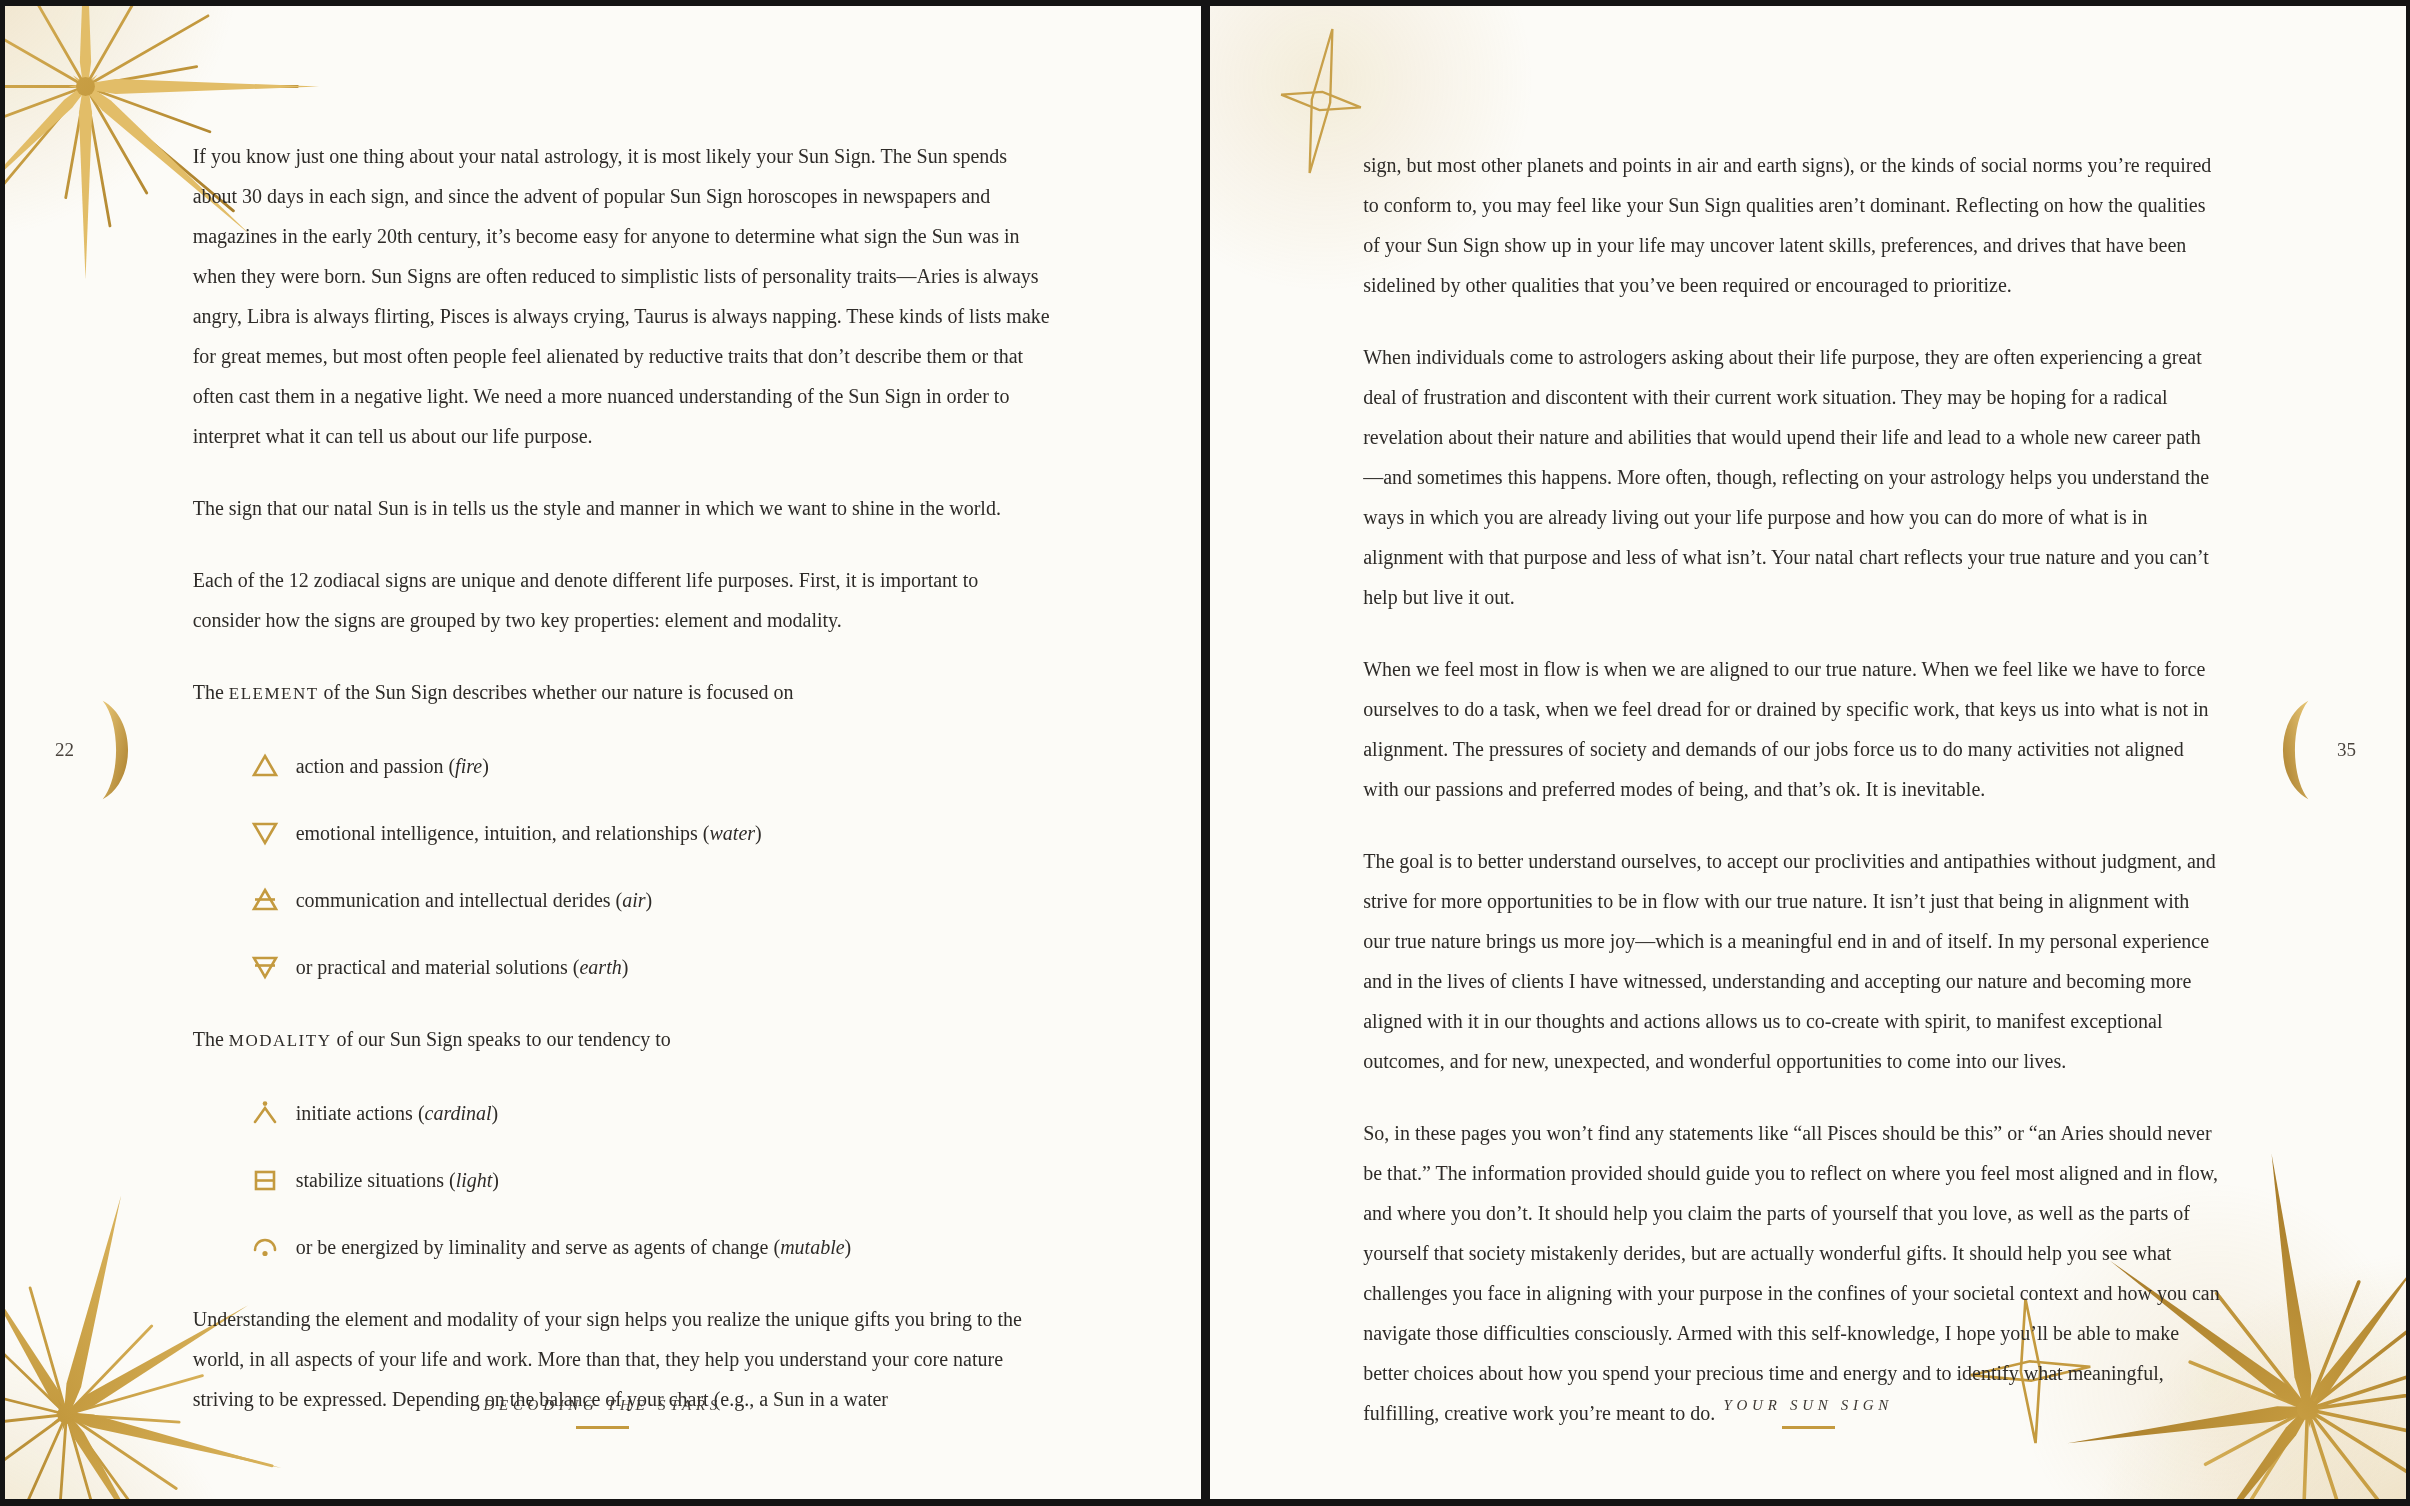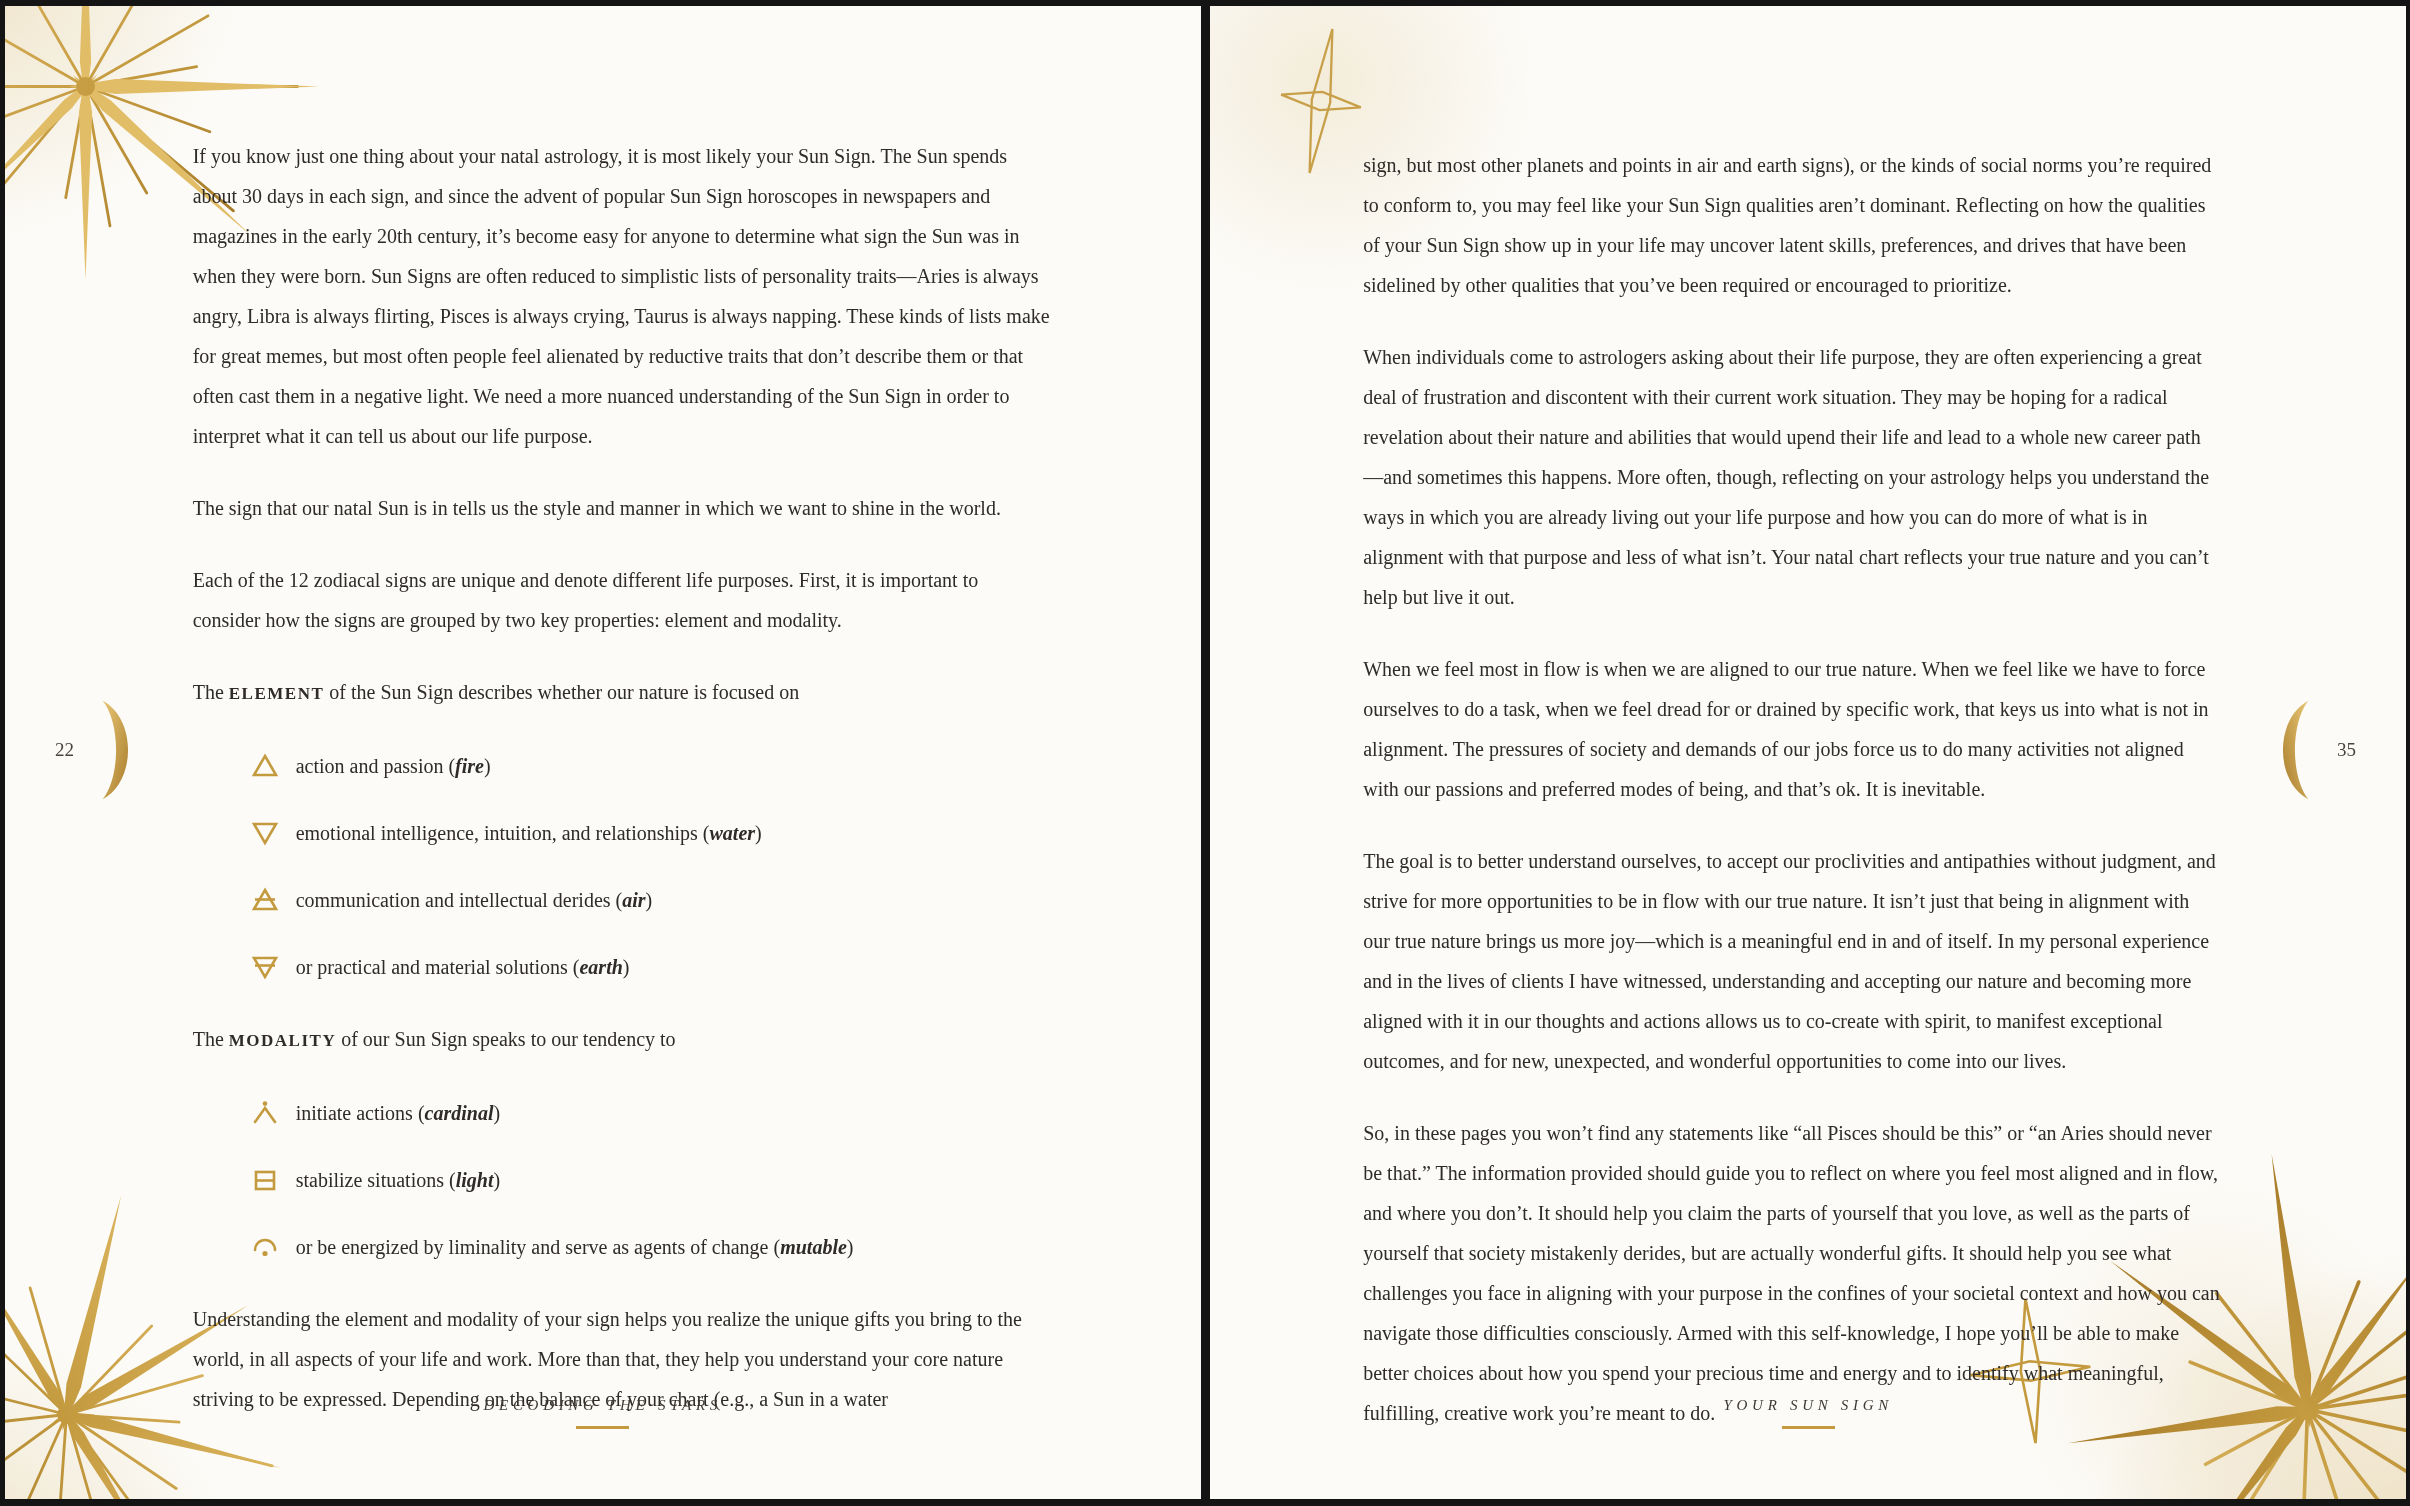--- a/index.html
+++ b/index.html
@@ -33,22 +33,22 @@
   .text-col {
     position: absolute; width: 857px;
     font-size: 20px; line-height: 40px; color: #2e2b28;
     text-align: left;
   }
   .col-left  { left: 188px; top: 130px; }
   .col-right { left: 153px; top: 139px; }
 
   .para { margin: 0 0 32px; }
   .para.last { margin-bottom: 0; }
-  .keyword { font-weight: bold; font-size: 17px; letter-spacing: 1.5px; }
-  .term { font-weight: bold; font-style: italic; }
+  .keyword { font-weight: normal; font-size: 17px; letter-spacing: 1.5px; }
+  .term { font-weight: normal; font-style: italic; }
 
   .sym-list { list-style: none; margin: 0 0 32px; padding: 0 0 0 58px; }
   .sym-item { display: flex; align-items: center; margin: 0 0 27px; }
   .sym-item:last-child { margin-bottom: 0; margin-top: 20px; }
   .sym { width: 28px; height: 28px; flex: 0 0 28px; margin-right: 17px; display: inline-flex; }
   .sym svg { width: 100%; height: 100%; }
 
   .page-footer { position: absolute; left: 0; right: 0; bottom: 70px; text-align: center; }
   .footer-text { display: block; font-size: 15px; letter-spacing: 4.7px; color: #3d3833; font-style: italic; }
   .footer-rule { display: block; width: 53px; height: 2.8px; background: #c49a3f; margin: 12.2px auto 0; }

